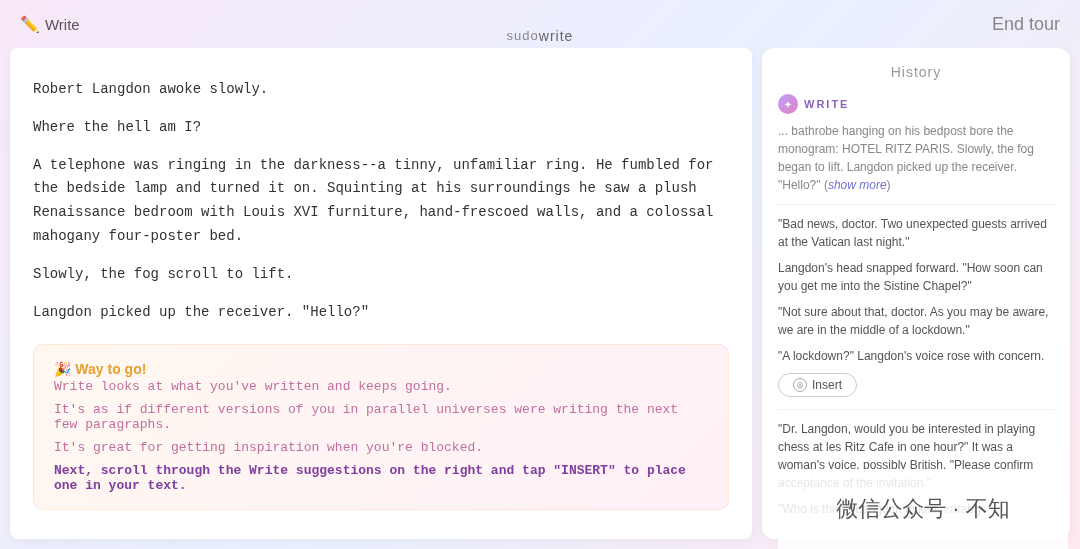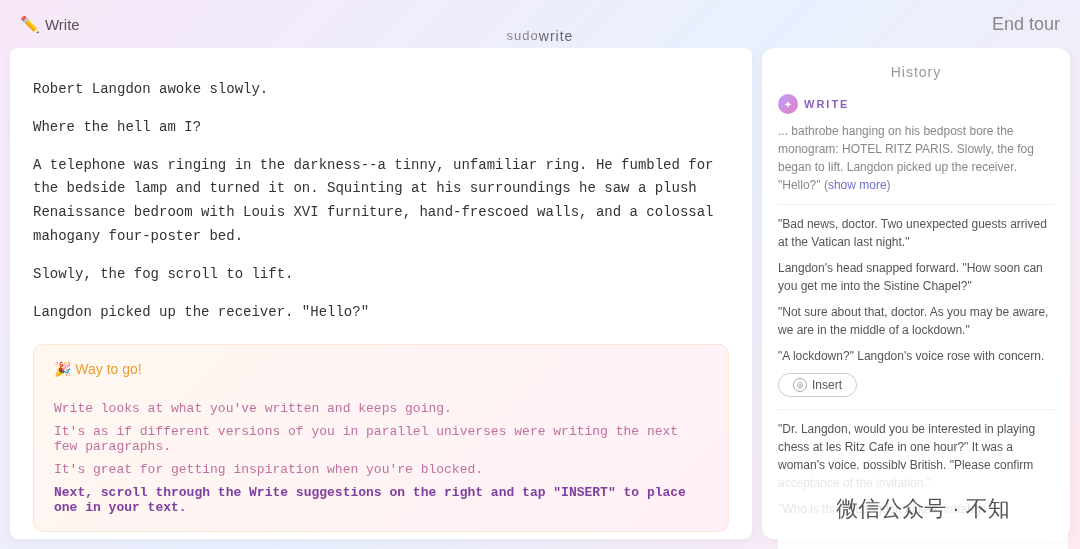--- a/index.html
+++ b/index.html
@@ -96,22 +96,22 @@
     .suggestion-box {
       margin-top: 20px;
       padding: 16px 20px;
       background: linear-gradient(135deg, #fff8f0 0%, #fff0f8 100%);
       border-radius: 10px;
       border: 1px solid rgba(255,200,150,0.3);
     }
     .suggestion-title {
       font-size: 14px;
       color: #e8a030;
-      font-weight: 400;
-      margin-bottom: 24px;
+      font-weight: 700;
+      margin-bottom: 2px;
     }
     .suggestion-line {
       font-size: 13px;
       color: #c070a0;
       margin-bottom: 8px;
       font-family: 'Courier New', Courier, monospace;
     }
     .suggestion-bold {
       font-size: 13px;
       color: #8040a0;
@@ -162,20 +162,21 @@
     }
     .history-excerpt {
       font-size: 12px;
       color: #888;
       line-height: 1.5;
       margin-bottom: 6px;
     }
     .history-excerpt a {
       color: #7070d0;
       text-decoration: none;
+      font-style: italic;
     }
     .history-divider {
       border: none;
       border-top: 1px solid #f0f0f0;
       margin: 10px 0;
     }
     .history-paragraph {
       font-size: 12px;
       color: #555;
       line-height: 1.5;

